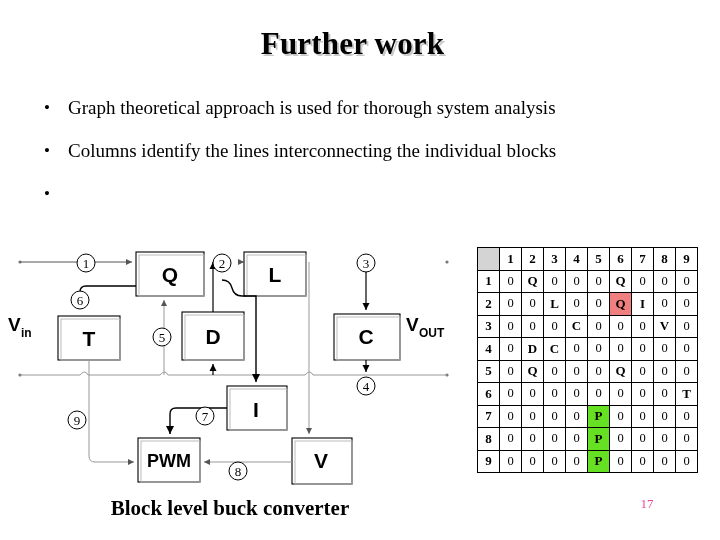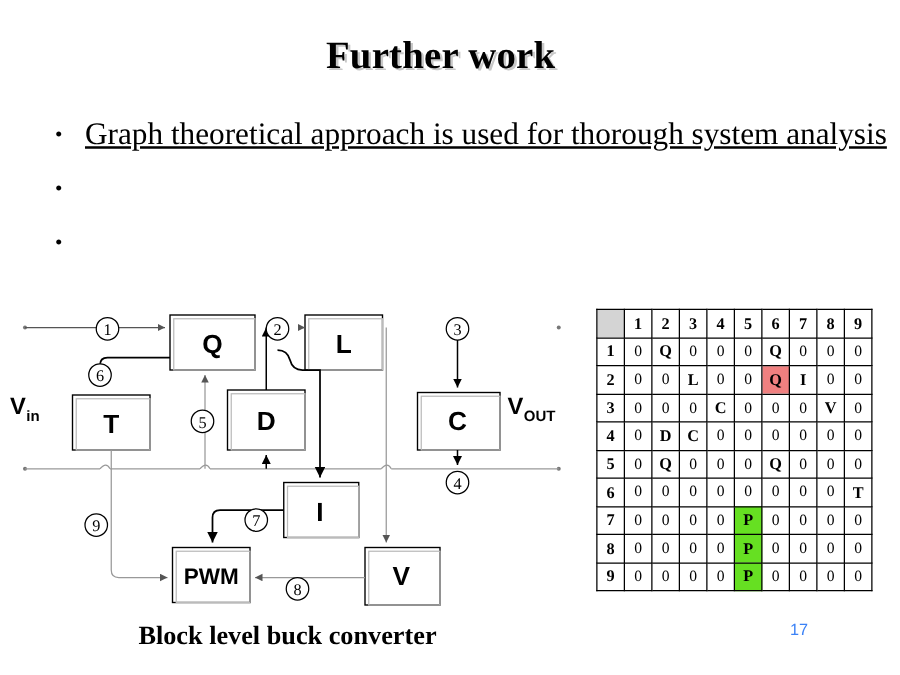--- a/index.html
+++ b/index.html
@@ -45,25 +45,24 @@
   }
   .bullet-mark {
     width: 42px;
     flex: 0 0 42px;
     text-align: center;
     font-size: 17px;
     line-height: 24px;
     color: #000000;
   }
   .bullet-text {
-    font-size: 25px;
+    font-size: 19px;
     line-height: 24px;
     color: #000000;
     white-space: nowrap;
-    text-decoration: underline;
   }
 
   
   #diagram {
     position: absolute;
     left: 0;
     top: 238px;
     width: 470px;
     height: 262px;
   }
@@ -122,38 +121,39 @@
   table#matrix td.hl-green {
     background: #66e022;
   }
 
   
   #page-number {
     position: absolute;
     left: 632px;
     top: 496px;
     width: 30px;
-    text-align: left;
+    text-align: center;
     font-size: 13px;
-    color: #3b82f6;
-    font-family: Liberation Sans, sans-serif;
+    color: #ec4899;
+    font-family: Liberation Serif, serif;
   }
 </style>
 </head>
 <body>
 
 <div id="slide-title">Further work</div>
 
 <div id="bullet-list">
   <div class="bullet-row">
     <span class="bullet-mark">•</span>
     <span class="bullet-text">Graph theoretical approach is used for thorough system analysis</span>
   </div>
   <div class="bullet-row">
     <span class="bullet-mark">•</span>
+    <span class="bullet-text">Columns identify the lines interconnecting the individual blocks</span>
   </div>
   <div class="bullet-row">
     <span class="bullet-mark">•</span>
   </div>
 </div>
 
 <div id="diagram">
   <svg width="470" height="262" viewBox="0 0 470 262" xmlns="http://www.w3.org/2000/svg">
     <defs>
       <marker id="ah" markerWidth="7" markerHeight="7" refX="6" refY="3" orient="auto">

